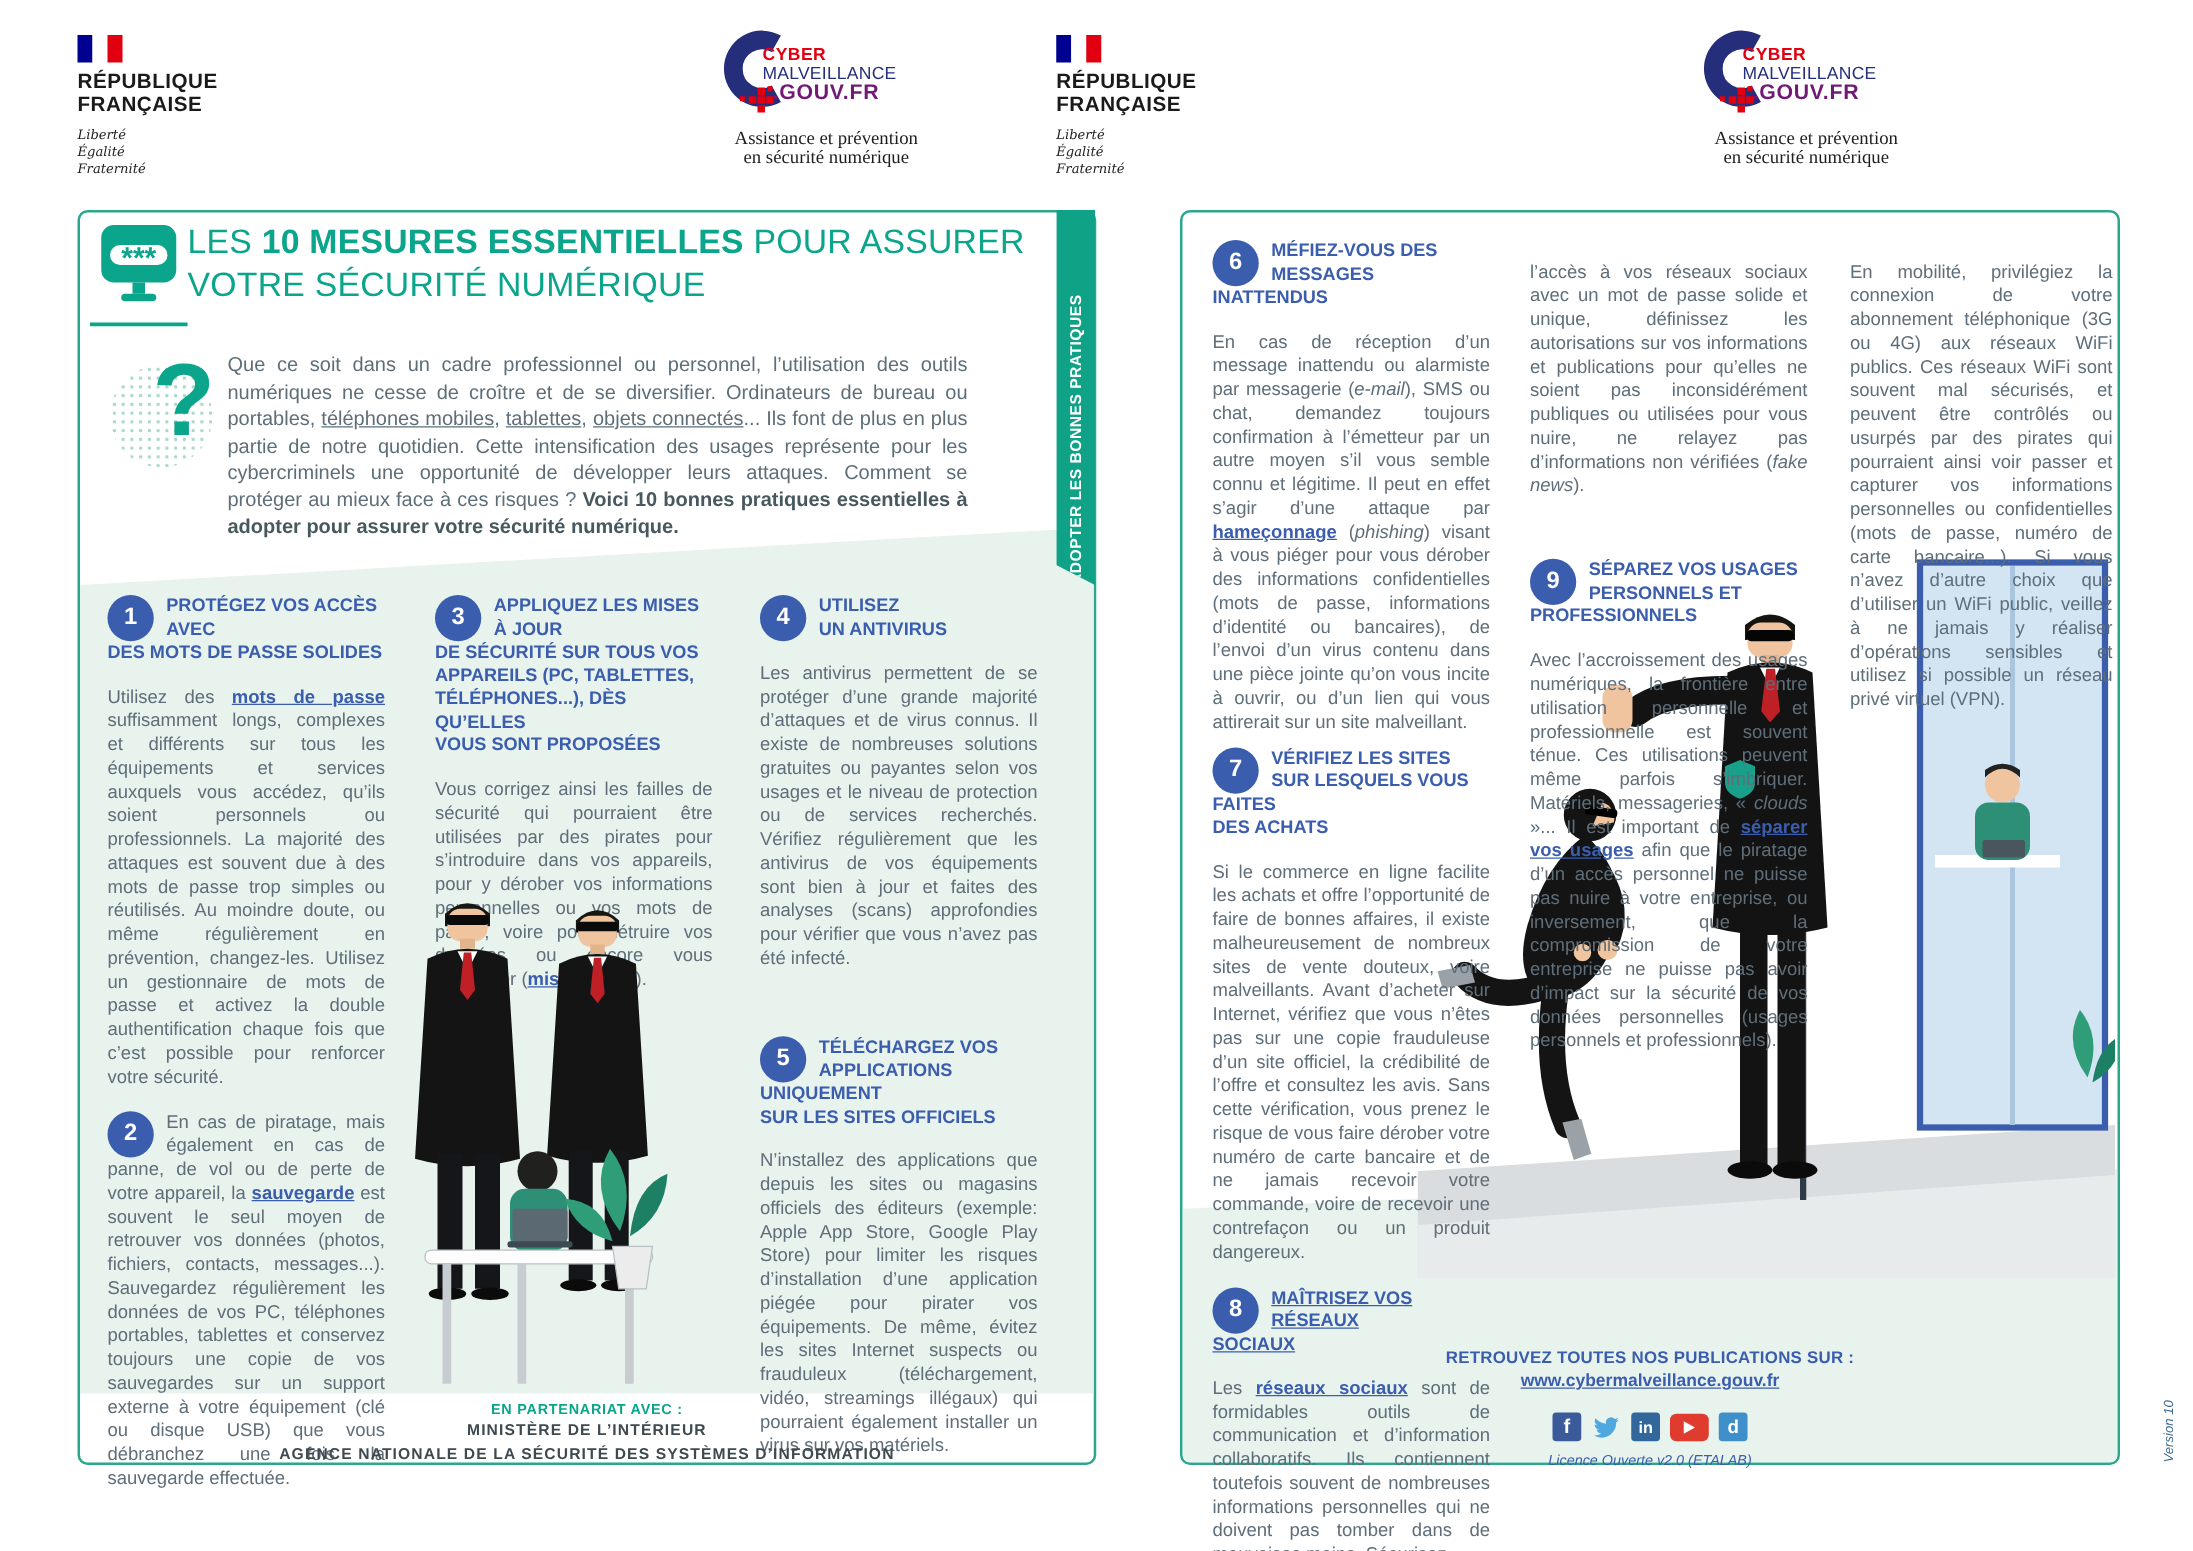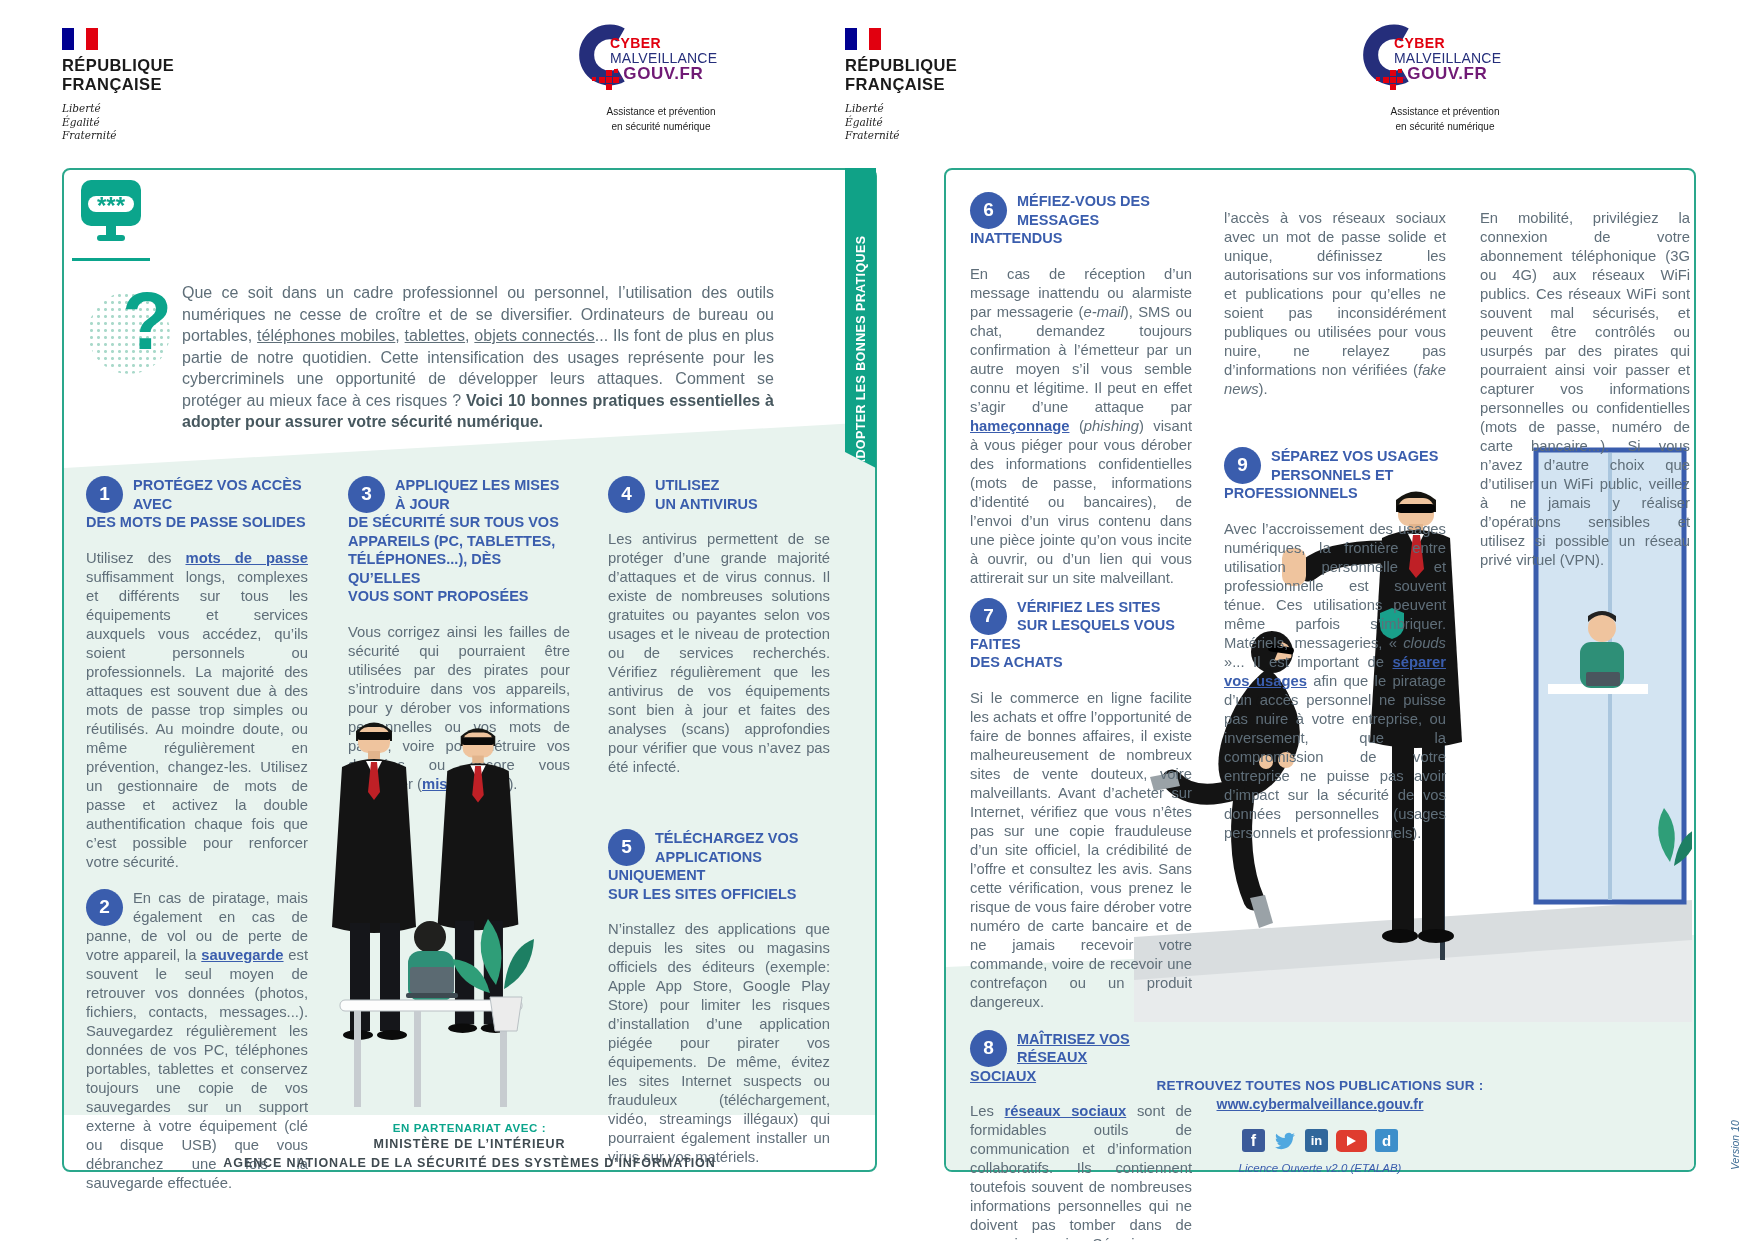--- a/index.html
+++ b/index.html
@@ -12,21 +12,21 @@
   .rf-flag .st{flex:1;}
   .rf-name{font-size:16.5px;font-weight:bold;color:#1a1a1a;line-height:19px;white-space:pre-line;letter-spacing:.4px;}
   .rf-motto{margin-top:8px;font-family:"DejaVu Serif",serif;font-style:italic;font-size:10.5px;color:#222;line-height:13.5px;white-space:pre-line;}
 
   .cm-logo{position:absolute;width:170px;height:130px;}
   .cm-c{position:absolute;left:0;top:0;}
   .cm-text{position:absolute;left:34px;top:14px;line-height:15px;}
   .cm-l1{color:#e1000f;font-weight:bold;font-size:14px;letter-spacing:.4px;}
   .cm-l2{color:#252e7b;font-weight:normal;font-size:14px;letter-spacing:.2px;}
   .cm-l3{color:#701a75;font-weight:bold;font-size:17px;letter-spacing:.6px;padding-left:8px;}
-  .cm-tag{position:absolute;left:-4px;top:82px;width:178px;text-align:center;font-size:10px;color:#1d1d1d;line-height:15px;white-space:pre-line;}
+  .cm-tag{position:absolute;left:-4px;top:82px;width:178px;text-align:center;font-size:15px;color:#1d1d1d;line-height:15px;white-space:pre-line;font-family:Liberation Serif, serif;}
 
   
   .frame{position:absolute;border:2px solid #2aa78c;border-radius:8px;background:#fff;}
   .frame-left{left:62px;top:168px;width:811px;height:1000px;}
   .frame-right{left:944px;top:168px;width:748px;height:1000px;}
 
   .green-l{position:absolute;left:0;top:252px;width:100%;height:693px;background:#e8f3ee;
            clip-path:polygon(0 46px,100% 0,100% 100%,0 100%);}
   .green-r{position:absolute;left:0;bottom:0;width:100%;height:235px;background:#e8f3ee;
            border-radius:0 0 6px 6px;clip-path:polygon(0 32px,100% 0,100% 100%,0 100%);}
@@ -178,20 +178,22 @@
   <div class="frame frame-left">
     <div class="green-l"></div>
 
     <svg class="title-icon" width="64" height="66" viewBox="0 0 64 66">
       <rect x="1" y="2" width="60" height="46" rx="10" fill="#0ba58c"></rect>
       <rect x="8" y="18" width="46" height="16" rx="8" fill="#fff"></rect>
       <text x="31" y="36" text-anchor="middle" font-size="24" font-weight="bold" fill="#0ba58c">***</text>
       <rect x="26" y="48" width="10" height="9" fill="#0ba58c"></rect>
       <rect x="17" y="57" width="28" height="6" rx="3" fill="#0ba58c"></rect>
     </svg>
+    <div class="page-title"><span>LES </span><span class="b">10 MESURES ESSENTIELLES</span><span> POUR ASSURER
+VOTRE SÉCURITÉ NUMÉRIQUE</span></div>
     <div class="title-rule"></div>
 
     <div class="q-icon">
       <div class="q-dots"></div>
         <div class="q-mark">?</div>
     </div>
     <div class="intro"><span>Que ce soit dans un cadre professionnel ou personnel, l’utilisation des outils numériques ne cesse de croître et de se diversifier. Ordinateurs de bureau ou portables, </span><span class="u">téléphones mobiles</span><span>, </span><span class="u">tablettes</span><span>, </span><span class="u">objets connectés</span><span>... Ils font de plus en plus partie de notre quotidien. Cette intensification des usages représente pour les cybercriminels une opportunité de développer leurs attaques. Comment se protéger au mieux face à ces risques ? </span><span class="b">Voici 10 bonnes pratiques essentielles à adopter pour assurer votre sécurité numérique.</span></div>
 
     <div class="col col-l1">
       <div class="sec">

